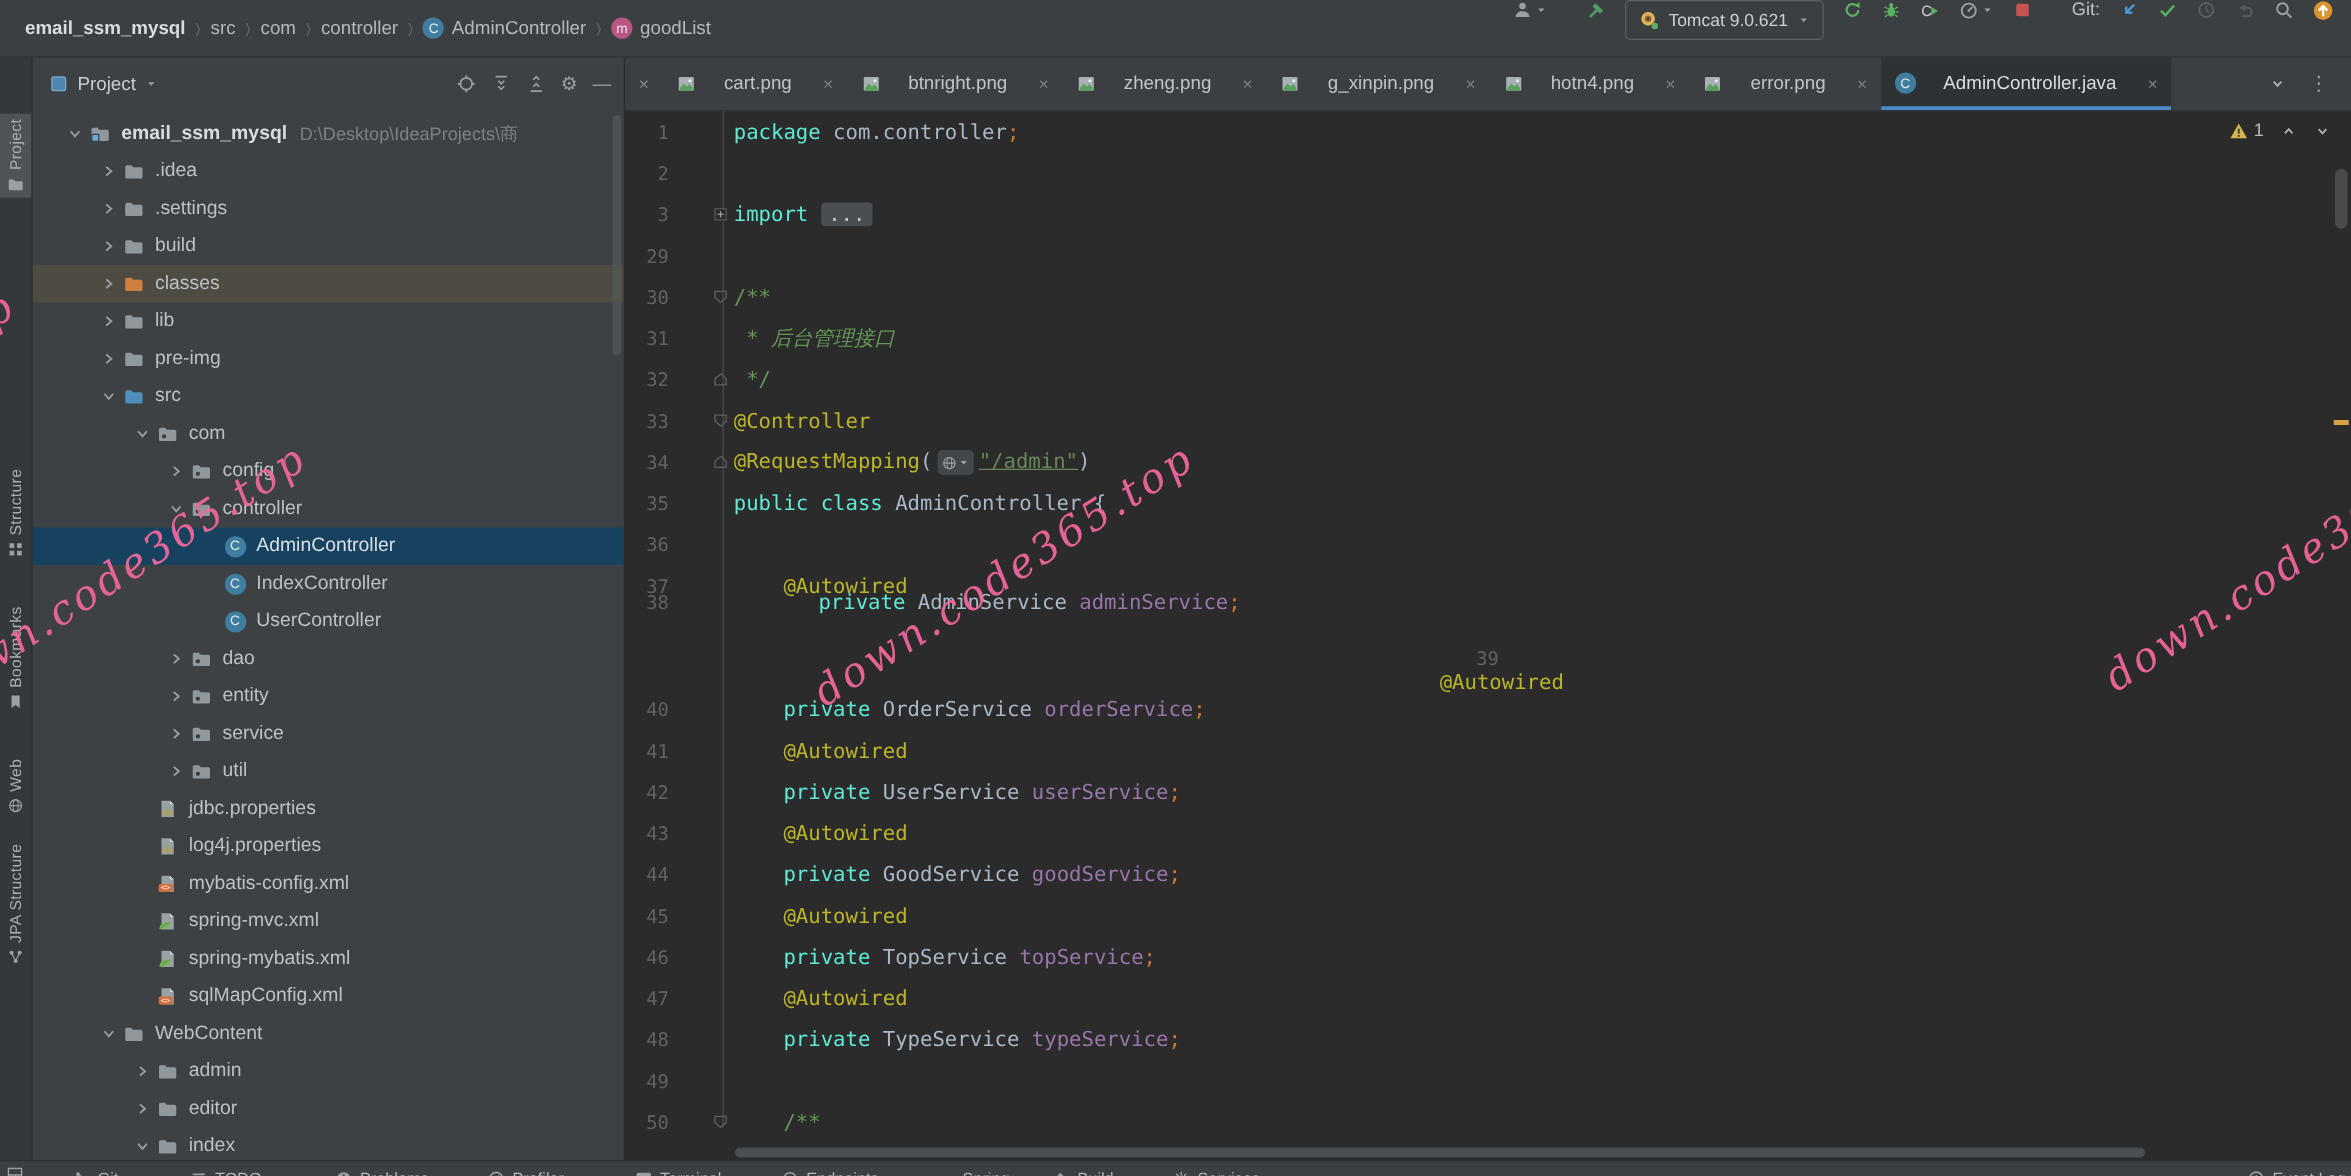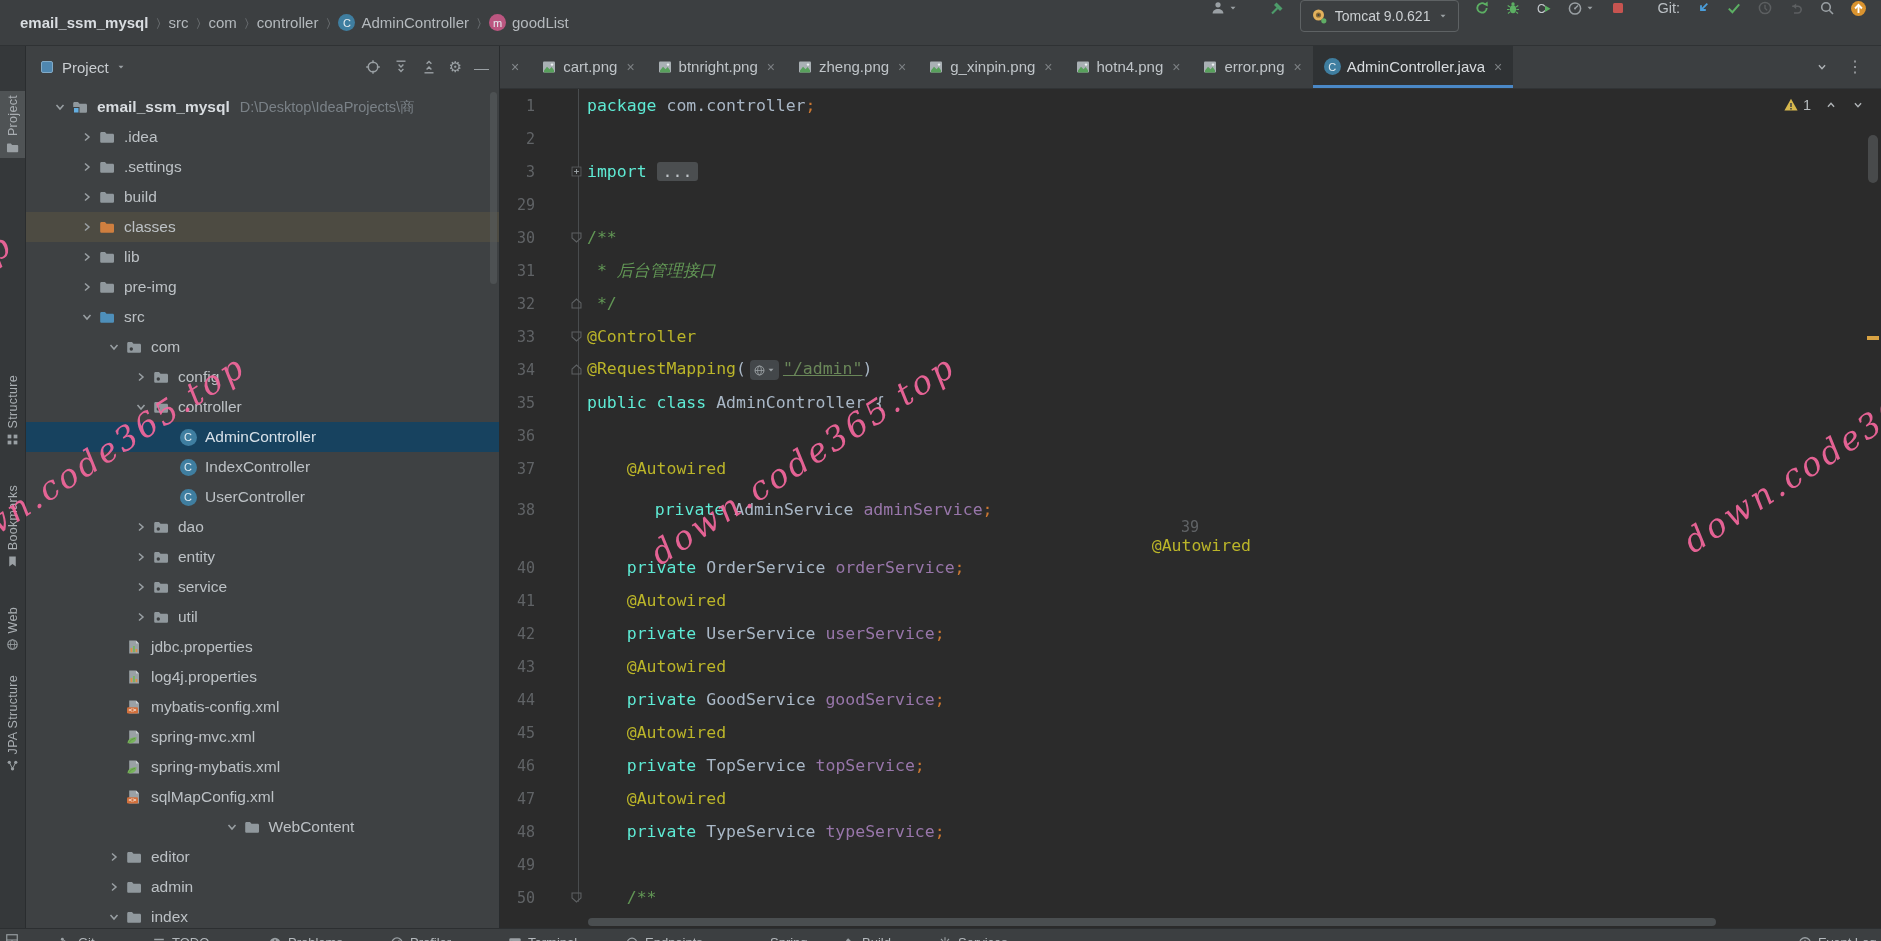--- a/index.html
+++ b/index.html
@@ -48,21 +48,21 @@
   .trow.sel{background:#17425f;color:#d7e0e8;}
   .trow.isel{background:#4d4b42;}
   .trow.bold .tlabel{font-weight:bold;color:#d8dce0;}
   .textra{color:#7a8187;margin-left:10px;font-size:14.5px;}
   .pscroll{position:absolute;right:2px;top:47px;width:7px;height:192px;background:#5a5e60;border-radius:4px;opacity:.55;}
 
   
   .editor{position:absolute;left:500px;top:45px;right:0;height:883px;background:#2b2b2b;}
   .tabbar{height:43px;background:#3c3f41;display:flex;align-items:center;border-bottom:1px solid #313436;}
   .lonex{padding:0 11px;color:#84898c;font-size:14px;}
-  .tab{height:43px;box-sizing:border-box;display:flex;align-items:center;gap:6px;padding:0 11px;
+  .tab{height:43px;box-sizing:border-box;display:flex;align-items:center;gap:22px;padding:0 11px;
        font-size:15px;color:#bfc4c8;white-space:nowrap;justify-content:space-between;}
   .tab .x{color:#7d8184;font-size:14px;margin-left:3px;}
   .tab.active{background:#2f3234;color:#d9dde0;box-shadow:inset 0 -3px 0 #4a88c7;}
   .tab-end{margin-left:auto;display:flex;gap:18px;padding-right:18px;color:#9da1a4;align-items:center;}
   .dots-glyph{font-size:16px;color:#9da1a4;}
 
   .codewrap{position:absolute;top:44px;left:0;right:0;bottom:0;font-family:"DejaVu Sans Mono",monospace;font-size:16.5px;}
   .gutline{position:absolute;left:78px;top:0;bottom:26px;width:1px;background:#494c4e;}
   .cline{position:absolute;left:0;right:18px;height:33px;display:flex;align-items:center;}
   .ln{width:35px;text-align:right;color:#606366;font-size:15px;flex:none;font-family:"DejaVu Sans Mono",monospace;}
@@ -651,21 +651,21 @@
           <span class="ticon">
             <svg width="16" height="16" viewBox="0 0 16 16" xmlns="http://www.w3.org/2000/svg">
               <path d="M3.2 1.5h6.8l3 3v10H3.2z" fill="#9aa1a5"></path>
               <path d="M10 1.5l3 3h-3z" fill="#c9ced1"></path>
               <rect x="1" y="8.2" width="11" height="6.3" rx="1.2" fill="#d2703c"></rect>
               <text x="6.5" y="13.2" font-size="6.5" text-anchor="middle" fill="#fff" font-family="DejaVu Sans Mono,monospace">&lt;&gt;</text>
             </svg>
           </span>
           <span class="tlabel">sqlMapConfig.xml</span>
         </div>
-        <div class="trow" style="padding-left: 52px; justify-content: center;">
+        <div class="trow" style="padding-left: 52px;">
           <span class="chev">
             <svg width="16" height="16" viewBox="0 0 16 16" xmlns="http://www.w3.org/2000/svg">
               <polyline points="4.5,6 8,10 11.5,6" fill="none" stroke="#9aa0a4" stroke-width="1.5"></polyline>
             </svg>
           </span>
           <span class="ticon">
             <svg width="16" height="16" viewBox="0 0 16 16" xmlns="http://www.w3.org/2000/svg">
               <path d="M1.2 4.4c0-.7.6-1.3 1.3-1.3h3.5l1.5 1.7h6.2c.7 0 1.3.6 1.3 1.3v6.4c0 .7-.6 1.3-1.3 1.3H2.5c-.7 0-1.3-.6-1.3-1.3z" fill="#90989d"></path>
             </svg>
           </span>
@@ -675,34 +675,34 @@
           <span class="chev">
             <svg width="16" height="16" viewBox="0 0 16 16" xmlns="http://www.w3.org/2000/svg">
               <polyline points="6,4.5 10,8 6,11.5" fill="none" stroke="#9aa0a4" stroke-width="1.5"></polyline>
             </svg>
           </span>
           <span class="ticon">
             <svg width="16" height="16" viewBox="0 0 16 16" xmlns="http://www.w3.org/2000/svg">
               <path d="M1.2 4.4c0-.7.6-1.3 1.3-1.3h3.5l1.5 1.7h6.2c.7 0 1.3.6 1.3 1.3v6.4c0 .7-.6 1.3-1.3 1.3H2.5c-.7 0-1.3-.6-1.3-1.3z" fill="#90989d"></path>
             </svg>
           </span>
+          <span class="tlabel">admin</span>
+        </div>
+        <div class="trow" style="padding-left: 79px;">
+          <span class="chev">
+            <svg width="16" height="16" viewBox="0 0 16 16" xmlns="http://www.w3.org/2000/svg">
+              <polyline points="6,4.5 10,8 6,11.5" fill="none" stroke="#9aa0a4" stroke-width="1.5"></polyline>
+            </svg>
+          </span>
+          <span class="ticon">
+            <svg width="16" height="16" viewBox="0 0 16 16" xmlns="http://www.w3.org/2000/svg">
+              <path d="M1.2 4.4c0-.7.6-1.3 1.3-1.3h3.5l1.5 1.7h6.2c.7 0 1.3.6 1.3 1.3v6.4c0 .7-.6 1.3-1.3 1.3H2.5c-.7 0-1.3-.6-1.3-1.3z" fill="#90989d"></path>
+            </svg>
+          </span>
           <span class="tlabel">editor</span>
-        </div>
-        <div class="trow" style="padding-left: 79px;">
-          <span class="chev">
-            <svg width="16" height="16" viewBox="0 0 16 16" xmlns="http://www.w3.org/2000/svg">
-              <polyline points="6,4.5 10,8 6,11.5" fill="none" stroke="#9aa0a4" stroke-width="1.5"></polyline>
-            </svg>
-          </span>
-          <span class="ticon">
-            <svg width="16" height="16" viewBox="0 0 16 16" xmlns="http://www.w3.org/2000/svg">
-              <path d="M1.2 4.4c0-.7.6-1.3 1.3-1.3h3.5l1.5 1.7h6.2c.7 0 1.3.6 1.3 1.3v6.4c0 .7-.6 1.3-1.3 1.3H2.5c-.7 0-1.3-.6-1.3-1.3z" fill="#90989d"></path>
-            </svg>
-          </span>
-          <span class="tlabel">admin</span>
         </div>
         <div class="trow" style="padding-left: 79px;">
           <span class="chev">
             <svg width="16" height="16" viewBox="0 0 16 16" xmlns="http://www.w3.org/2000/svg">
               <polyline points="4.5,6 8,10 11.5,6" fill="none" stroke="#9aa0a4" stroke-width="1.5"></polyline>
             </svg>
           </span>
           <span class="ticon">
             <svg width="16" height="16" viewBox="0 0 16 16" xmlns="http://www.w3.org/2000/svg">
               <path d="M1.2 4.4c0-.7.6-1.3 1.3-1.3h3.5l1.5 1.7h6.2c.7 0 1.3.6 1.3 1.3v6.4c0 .7-.6 1.3-1.3 1.3H2.5c-.7 0-1.3-.6-1.3-1.3z" fill="#90989d"></path>
@@ -901,21 +901,21 @@
         <div class="cline" style="top: 330px;">
           <span class="ln">36</span>
           <span class="fold"></span>
           <span class="ctext"></span>
         </div>
         <div class="cline" style="top: 363px;">
           <span class="ln">37</span>
           <span class="fold"></span>
           <span class="ctext"><span class="pl">    </span><span class="ann">@Autowired</span></span>
         </div>
-        <div class="cline" style="top: 404px; gap: 14px;">
+        <div class="cline" style="top: 376px; gap: 14px;">
           <span class="ln">38</span>
           <span class="fold"></span>
           <span class="ctext"><span class="pl">    </span><span class="kw">private</span><span class="pl"> AdminService </span><span class="fld">adminService</span><span class="semi">;</span></span>
         </div>
         <div class="cline" style="top: 429px; flex-direction: column;">
           <span class="ln">39</span>
           <span class="fold"></span>
           <span class="ctext"><span class="pl">    </span><span class="ann">@Autowired</span></span>
         </div>
         <div class="cline" style="top: 462px;">

